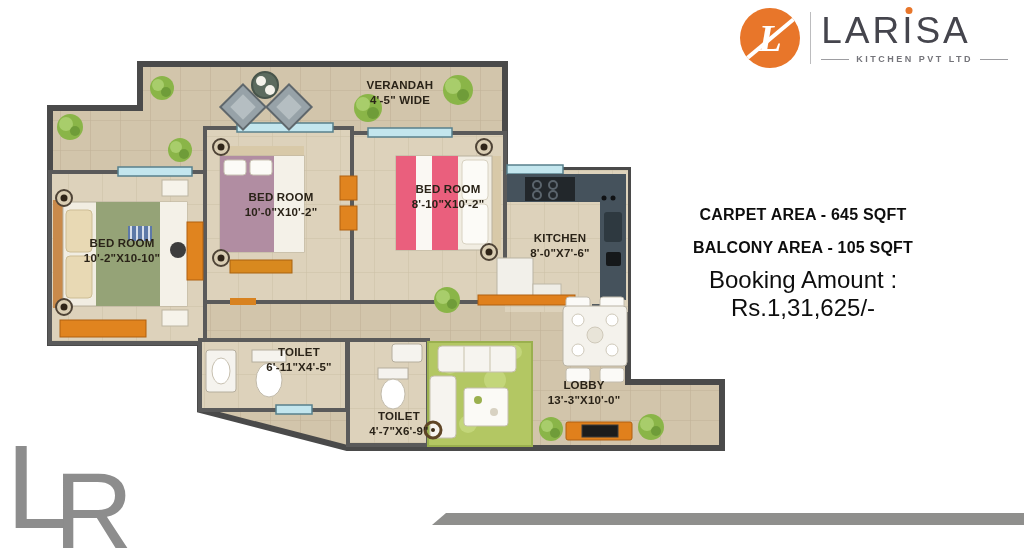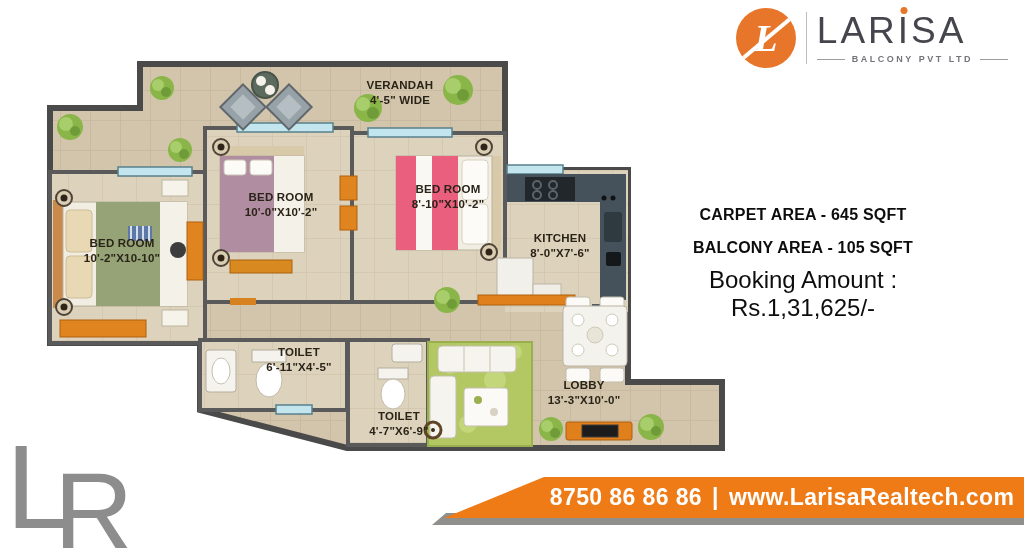--- a/index.html
+++ b/index.html
@@ -330,28 +330,25 @@
       <span class="mono">L</span>
       <span class="slash"></span>
     </div>
     <div class="larisa-divider"></div>
     <div class="larisa-text">
       <div class="larisa-word">
         <span>LAR</span>
           <span class="iletter">I</span>
           <span>SA</span>
       </div>
-      <div class="larisa-tagline">BALCONY PVT LTD</div>
+      <div class="larisa-tagline">KITCHEN PVT LTD</div>
     </div>
   </div>
 
   <div class="info">
     <div class="area-line">CARPET AREA - 645 SQFT</div>
     <div class="area-line">BALCONY AREA - 105 SQFT</div>
     <div class="booking">Booking Amount : Rs.1,31,625/-</div>
   </div>
 
   <div class="ribbon-shadow"></div>
-  <div class="ribbon">
-    <span>8750 86 86 86</span><span class="sep">|</span><span>www.LarisaRealtech.com</span>
-  </div>
 
 </div>
 
 </body></html>

